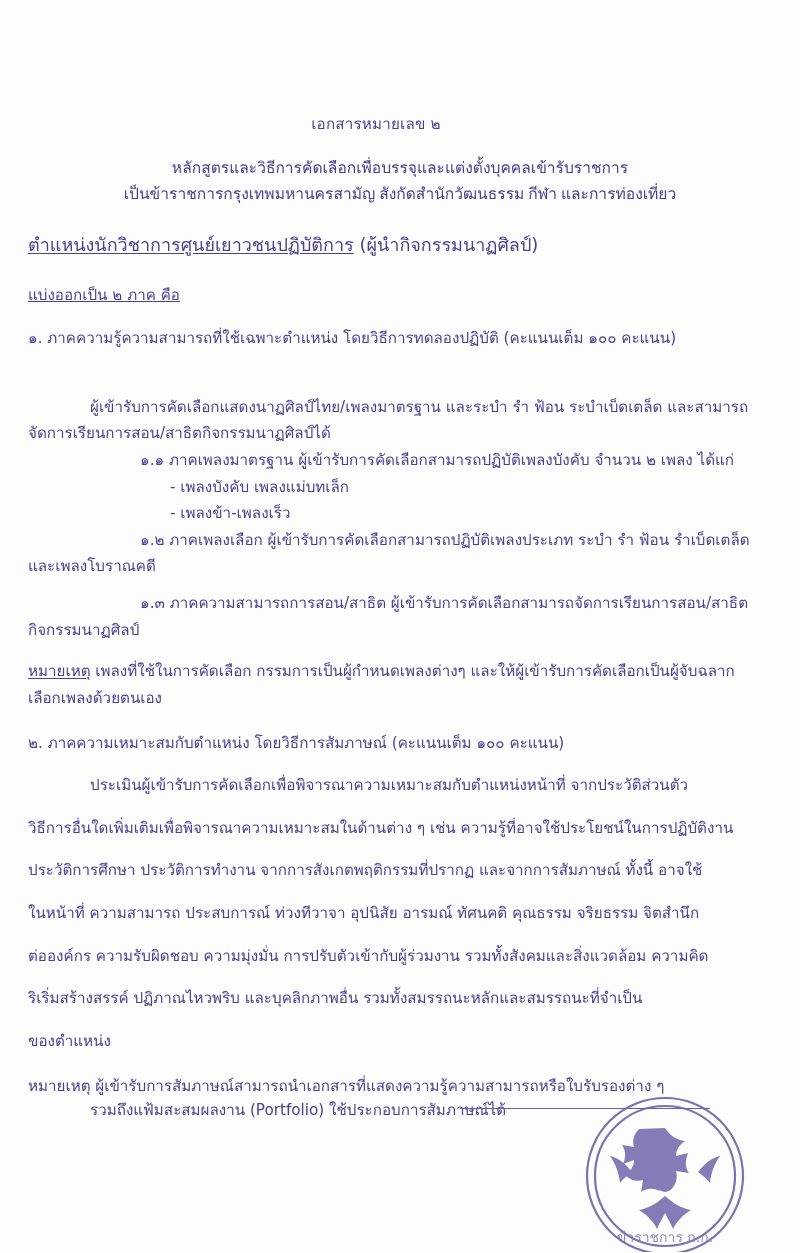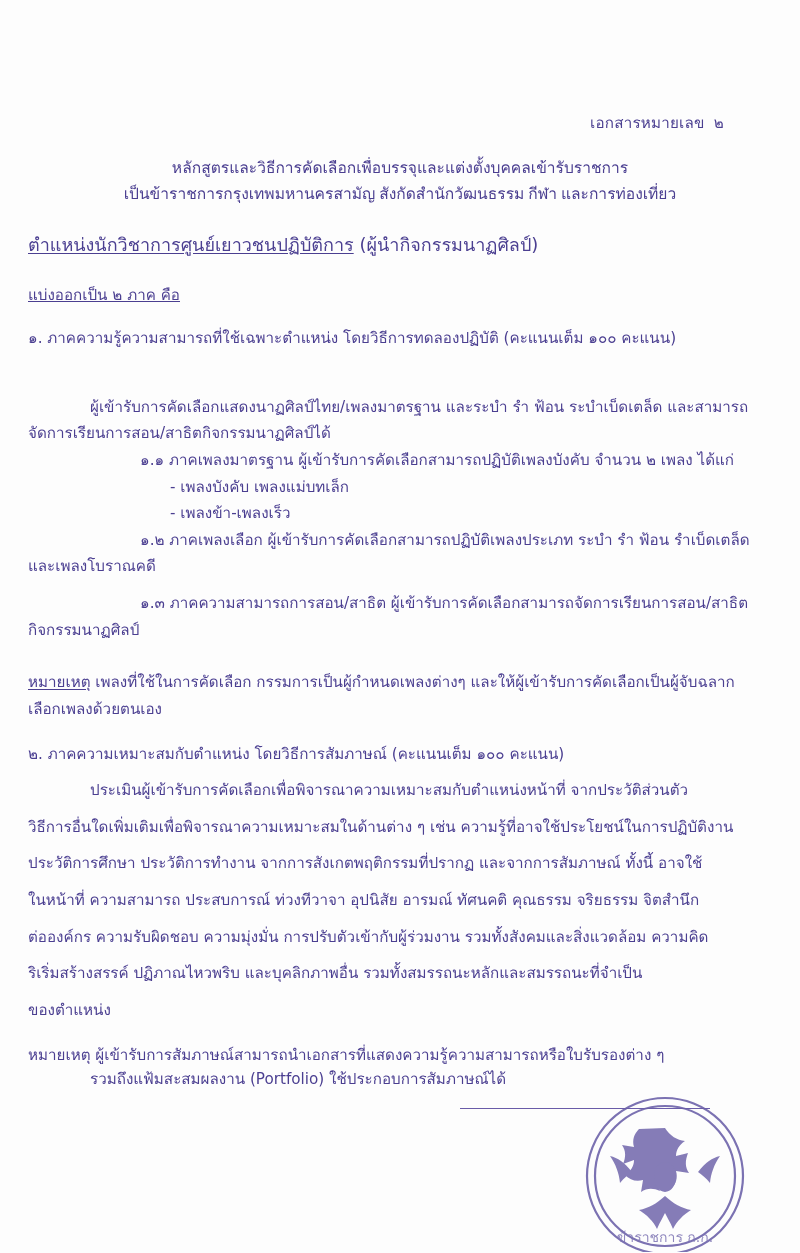--- a/index.html
+++ b/index.html
@@ -31,25 +31,24 @@
     line-height: 1.62;
   }
   .doc-inner {
     position: absolute;
     left: 28px;
     right: 28px;
     top: 112px;
     width: 744px;
   }
   .doc-no {
-    text-align: right;
+    text-align: center;
     padding-right: 48px;
     font-size: 15.2px;
     letter-spacing: 0.2px;
-    font-family: Liberation Mono, monospace;
   }
   .title-block {
     text-align: center;
     margin-top: 18px;
     font-family: Liberation Serif, serif;
   }
   .title-line {
     font-size: 15.6px;
     line-height: 1.72;
   }
@@ -76,21 +75,21 @@
   .ind2 { padding-left: 112px; text-indent: 0; }
   .ind3 { padding-left: 142px; text-indent: 0; }
   .note-head {
     text-decoration: underline;
     text-underline-offset: 2px;
   }
   .section2 {
     margin-top: 20px;
   }
   .body-para {
-    margin-top: 12px;
+    margin-top: 18px;
     text-align: left;
   }
   .foot-note {
     margin-top: 20px;
   }
   .foot-note .l2 {
     padding-left: 62px;
   }
   .sig-line {
     position: absolute;
@@ -138,21 +137,21 @@
         <div class="para ind2">๑.๑ ภาคเพลงมาตรฐาน ผู้เข้ารับการคัดเลือกสามารถปฏิบัติเพลงบังคับ จำนวน ๒ เพลง ได้แก่</div>
         <div class="para ind3">- เพลงบังคับ เพลงแม่บทเล็ก</div>
         <div class="para ind3">- เพลงข้า-เพลงเร็ว</div>
 
         <div class="para ind2" style="">๑.๒ ภาคเพลงเลือก ผู้เข้ารับการคัดเลือกสามารถปฏิบัติเพลงประเภท ระบำ รำ ฟ้อน รำเบ็ดเตล็ด</div>
         <div class="para">และเพลงโบราณคดี</div>
 
         <div class="para ind2" style="margin-top:12px;">๑.๓ ภาคความสามารถการสอน/สาธิต ผู้เข้ารับการคัดเลือกสามารถจัดการเรียนการสอน/สาธิต</div>
         <div class="para">กิจกรรมนาฏศิลป์</div>
 
-        <div class="para" style="margin-top:28px;">
+        <div class="para" style="margin-top:17px;">
           <span class="note-head">หมายเหตุ</span><span>  เพลงที่ใช้ในการคัดเลือก กรรมการเป็นผู้กำหนดเพลงต่างๆ และให้ผู้เข้ารับการคัดเลือกเป็นผู้จับฉลาก</span>
         </div>
         <div class="para">เลือกเพลงด้วยตนเอง</div>
       </div>
 
       <div class="section2">
         <div class="para">๒. ภาคความเหมาะสมกับตำแหน่ง โดยวิธีการสัมภาษณ์ (คะแนนเต็ม ๑๐๐ คะแนน)</div>
         <div class="body-para ind1">ประเมินผู้เข้ารับการคัดเลือกเพื่อพิจารณาความเหมาะสมกับตำแหน่งหน้าที่ จากประวัติส่วนตัว</div>
         <div class="body-para">วิธีการอื่นใดเพิ่มเติมเพื่อพิจารณาความเหมาะสมในด้านต่าง ๆ เช่น ความรู้ที่อาจใช้ประโยชน์ในการปฏิบัติงาน</div>
         <div class="body-para">ประวัติการศึกษา ประวัติการทำงาน จากการสังเกตพฤติกรรมที่ปรากฏ และจากการสัมภาษณ์ ทั้งนี้ อาจใช้</div>

